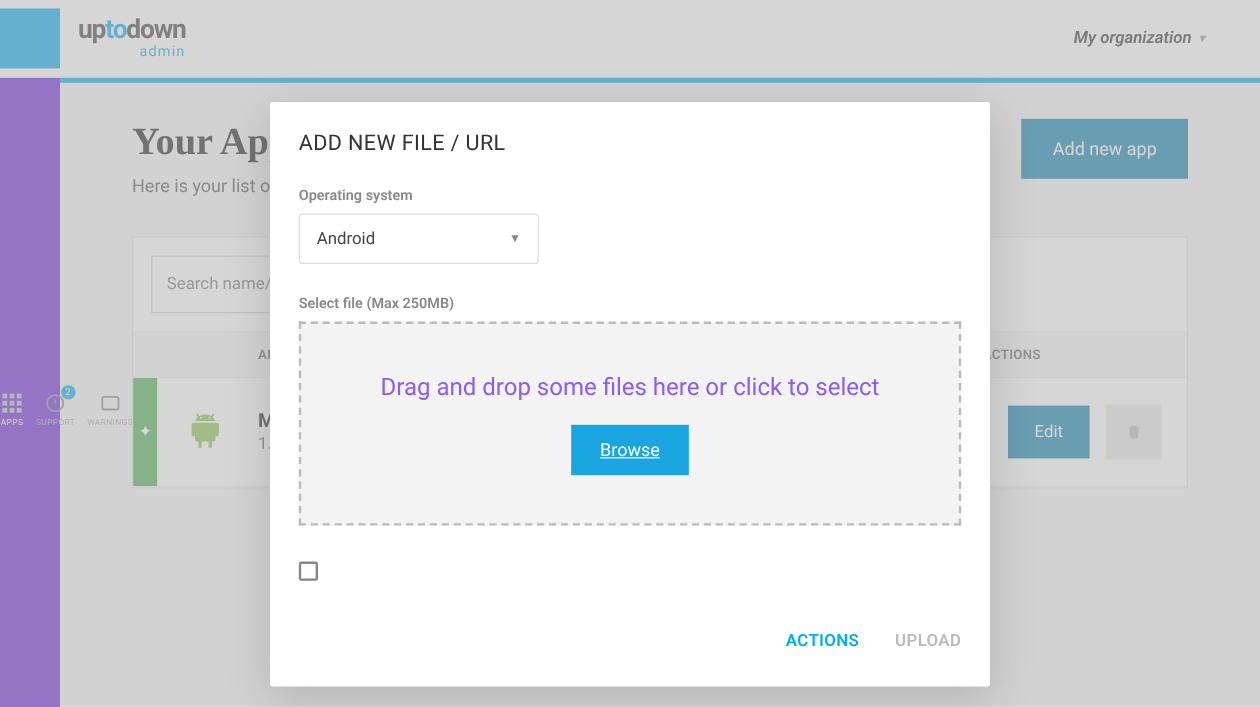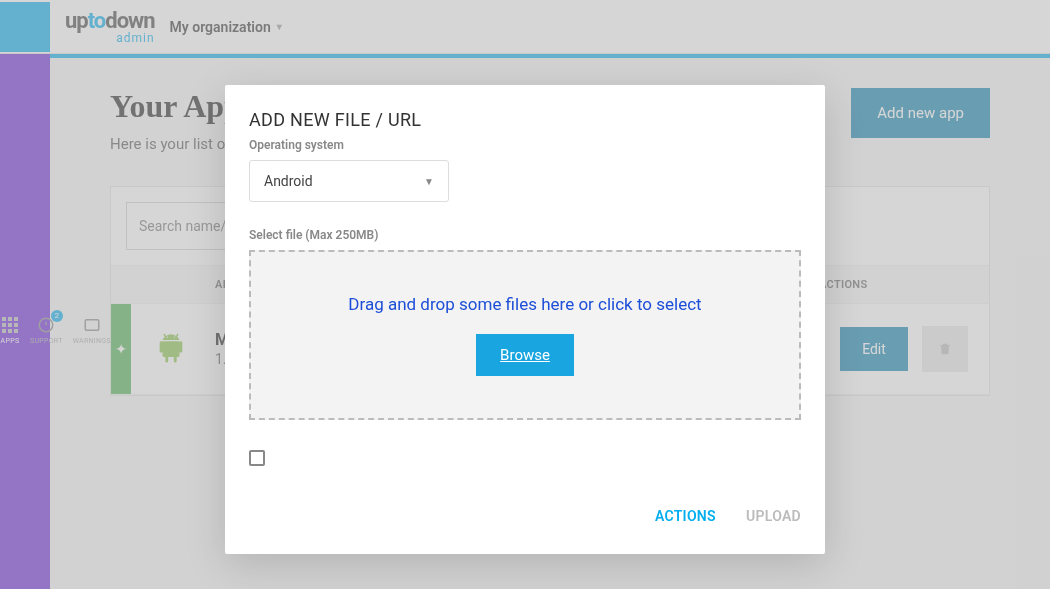--- a/index.html
+++ b/index.html
@@ -1,25 +1,25 @@
 <!DOCTYPE html>
 <html><head>
   <meta charset="utf-8">
   <style>
     * { margin: 0; padding: 0; box-sizing: border-box; font-family: -apple-system, BlinkMacSystemFont, "Segoe UI", Roboto, Helvetica, Arial, sans-serif; }
     body { width: 1050px; height: 589px; overflow: hidden; background: #f5f5f5; position: relative; }
     
-    .topbar { height: 54px; background: #fefefe; display: flex; align-items: center; justify-content: flex-start; border-bottom: 1px solid #e0e0e0; }
+    .topbar { height: 65px; background: #fefefe; display: flex; align-items: center; justify-content: space-between; border-bottom: 1px solid #e0e0e0; }
     .topbar-left { display: flex; align-items: center; height: 100%; }
     .logo-accent { width: 50px; height: 50px; background: #00AEEF; }
     .logo { padding: 0 15px; display: flex; flex-direction: column; align-items: flex-start; line-height: 1; }
     .logo-main { font-size: 22px; font-weight: 700; color: #444; letter-spacing: -1px; }
     .logo-main .to { color: #00AEEF; }
     .logo-sub { font-size: 12px; color: #00AEEF; align-self: flex-end; letter-spacing: 1px; }
-    .org { padding-right: 28px; font-size: 14px; font-weight: 600; color: #333; display: flex; align-items: center; gap: 6px; }
+    .org { padding-right: 46px; font-size: 14px; font-weight: 600; color: #333; display: flex; align-items: center; gap: 6px; font-style: italic; }
     .org-chevron { font-size: 10px; color: #999; }
     
     .layout { display: flex; height: calc(100% - 50px); }
     
     .sidebar { width: 50px; background: #6d28d9; display: flex; flex-direction: row; align-items: center; padding-top: 12px; gap: 10px; }
     .sidebar-item { display: flex; flex-direction: column; align-items: center; gap: 2px; color: #aaa; position: relative; cursor: pointer; }
     .sidebar-item.active { color: #fff; }
     .sidebar-icon { width: 20px; height: 20px; display: flex; align-items: center; justify-content: center; }
     .sidebar-label { font-size: 7px; text-transform: uppercase; letter-spacing: 0.3px; }
     .badge { position: absolute; top: -5px; right: 0px; background: #00AEEF; color: #fff; font-size: 8px; border-radius: 50%; width: 12px; height: 12px; display: flex; align-items: center; justify-content: center; }
@@ -50,26 +50,26 @@
     .app-name { font-size: 16px; font-weight: 700; color: #222; }
     .app-version { font-size: 14px; color: #666; margin-top: 2px; }
     .app-status-cell { width: 120px; }
     .status-pill { background: #444; color: #fff; padding: 6px 10px; border-radius: 3px; font-size: 12px; display: inline-block; }
     .actions-cell { width: 200px; display: flex; gap: 14px; align-items: center; padding-left: 30px; justify-content: center; }
     .edit-btn { background: #0f82b0; color: #fff; border: none; padding: 14px 22px; font-size: 14px; cursor: pointer; }
     .del-btn { background: #e7e7e7; color: #bbb; border: none; width: 46px; height: 46px; display: flex; align-items: center; justify-content: center; cursor: pointer; }
     
     .overlay { position: absolute; inset: 0; background: rgba(180,180,180,0.55); display: flex; align-items: flex-start; justify-content: center; }
     .modal { width: 600px; background: #fff; margin-top: 85px; padding: 24px 24px 30px 24px; box-shadow: 0 10px 40px rgba(0,0,0,0.15); border-radius: 2px; }
-    .modal-title { font-size: 18px; font-weight: 400; color: #333; letter-spacing: 0.3px; margin-bottom: 8px; }
+    .modal-title { font-size: 18px; font-weight: 400; color: #333; letter-spacing: 0.3px; margin-bottom: 26px; }
     .field-label { font-size: 12px; font-weight: 600; color: #888; margin-bottom: 8px; }
     .select { width: 200px; border: 1px solid #ddd; border-radius: 3px; padding: 12px 14px; font-size: 14px; color: #444; display: flex; justify-content: space-between; align-items: center; margin-bottom: 26px; cursor: pointer; gap: 40px; }
     .select-chevron { font-size: 10px; color: #888; }
     .dropzone { border: 2px dashed #bbb; background: #f3f3f3; height: 170px; display: flex; flex-direction: column; align-items: center; justify-content: center; gap: 20px; cursor: pointer; }
-    .dropzone-text { font-size: 17px; color: #1d4ed8; }
+    .dropzone-text { font-size: 20px; color: #8b5cf6; }
     .browse-btn { background: #19a6e0; color: #fff; border: none; padding: 12px 24px; font-size: 15px; cursor: pointer; text-decoration: underline; }
     .checkbox-row { display: flex; align-items: center; gap: 12px; margin-top: 30px; }
     .cbox { width: 16px; height: 16px; border: 2px solid #888; border-radius: 2px; cursor: pointer; }
     .cbox-label { font-size: 14px; color: #444; }
     .modal-actions { display: flex; justify-content: flex-end; gap: 30px; margin-top: 42px; }
     .btn-cancel { background: none; border: none; color: #00AEEF; font-size: 14px; font-weight: 600; letter-spacing: 0.3px; cursor: pointer; }
     .btn-upload { background: none; border: none; color: #bbb; font-size: 14px; font-weight: 600; letter-spacing: 0.3px; cursor: default; }
   </style>
 </head>
 <body>

